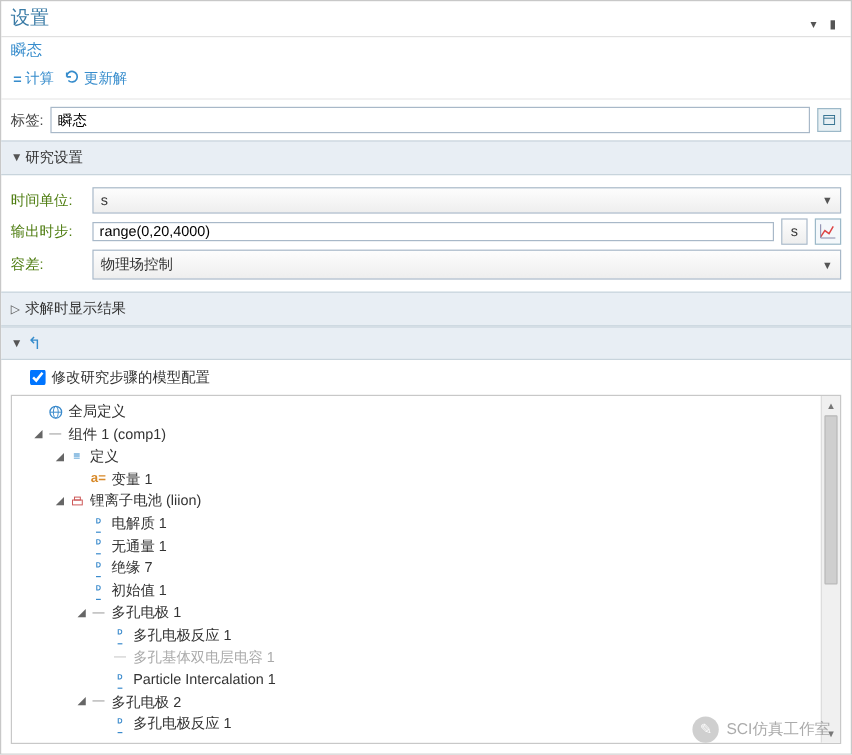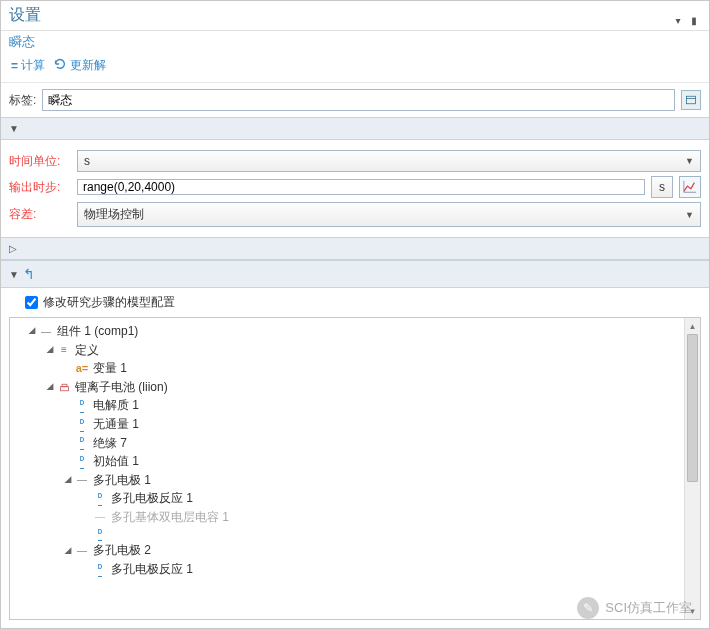--- a/index.html
+++ b/index.html
@@ -14,21 +14,21 @@
   .label-row { display: flex; align-items: center; padding: 6px 8px; gap: 6px; border-top: 1px solid #e8e8e8; }
   .label-row .lbl { color: #444; }
   .label-row input { flex: 1; border: 1px solid #a8b8c8; padding: 3px 5px; font-size: 12px; background:#fff; }
   .label-row .tag-btn { width: 20px; height: 20px; border: 1px solid #9cb8c8; background: #e8f0f4; cursor: pointer; display:flex; align-items:center; justify-content:center; font-size:10px; color:#2a6a8a;}
   .section-head { display: flex; align-items: center; background: #e8eef4; border-top: 1px solid #c8d4dc; border-bottom: 1px solid #c8d4dc; padding: 5px 8px; cursor: pointer; }
   .section-head .arrow { width: 12px; color: #555; font-size: 10px; }
   .section-head .sh-label { flex: 1; color: #333; font-size:12px;}
   .section-head .sh-btn { color:#368ccc; font-size:14px; cursor:pointer; padding:0 2px;}
   .section-body { padding: 6px 8px; }
   .form-row { display:flex; align-items:center; margin: 4px 0; gap:6px; }
-  .form-row .flabel { width: 62px; color:#ef4444; }
+  .form-row .flabel { width: 62px; color:#4d7c0f; }
   .form-row .combo { flex:1; border:1px solid #a8b8c8; padding:3px 6px; background:linear-gradient(#fdfdfd,#eeeeee); display:flex; align-items:center; cursor:pointer; }
   .form-row .combo .cval { flex:1; }
   .form-row .combo .carr { font-size:9px; color:#555; }
   .form-row input.txt { flex:1; border:1px solid #a8b8c8; padding:0 5px; font-size:12px; }
   .form-row .unit { width:22px; text-align:center; border:1px solid #a8b8c8; background:linear-gradient(#fdfdfd,#eeeeee); padding:3px 0;}
   .form-row .plot-btn { width:22px; height:22px; border:1px solid #9cb8c8; background:#f4f8fb; cursor:pointer; display:flex; align-items:center; justify-content:center;}
   .chk-row { display:flex; align-items:center; padding:6px 24px; gap:5px; }
   .chk-row input { cursor:pointer; }
   .tree-wrap { flex:1; position:relative; margin:0 8px 8px 8px; border:1px solid #c8c8c8; overflow:hidden; }
   .tree { padding:4px 2px; font-size:12px; line-height:1.55; height:100%; overflow-y:auto;}
@@ -83,20 +83,21 @@
     <div class="tag-btn">
       <svg width="12" height="12" viewBox="0 0 16 16">
           <rect x="2" y="3" width="12" height="10" fill="none" stroke="#2a6a8a"></rect>
           <line x1="2" y1="6" x2="14" y2="6" stroke="#2a6a8a"></line>
         </svg>
     </div>
   </div>
 
   <div class="section-head">
     <span class="arrow">▼</span>
+    <span class="sh-label">研究设置</span>
   </div>
   <div class="section-body">
     <div class="form-row">
       <span class="flabel">时间单位:</span>
       <div class="combo">
         <span class="cval">s</span>
         <span class="carr">▼</span>
       </div>
     </div>
     <div class="form-row">
@@ -115,33 +116,46 @@
       <span class="flabel">容差:</span>
       <div class="combo">
         <span class="cval">物理场控制</span>
         <span class="carr">▼</span>
       </div>
     </div>
   </div>
 
   <div class="section-head">
     <span class="arrow">▷</span>
+    <span class="sh-label">求解时显示结果</span>
   </div>
 
   <div class="section-head">
     <span class="arrow">▼</span>
     <span class="sh-btn">↰</span>
   </div>
   <div class="chk-row">
     <input type="checkbox" checked="" style="">
     <span>修改研究步骤的模型配置</span>
   </div>
 
   <div class="tree-wrap">
     <div class="tree" id="tree">
+        <div class="tree-row">
+          <span class="indent" style="width:12px"></span>
+          <span class="twisty"></span>
+          <span class="ticon ic-globe">
+            <svg width="13" height="13" viewBox="0 0 16 16">
+              <circle cx="8" cy="8" r="6" fill="none" stroke="#3a8acc" stroke-width="1.3"></circle>
+              <ellipse cx="8" cy="8" rx="2.5" ry="6" fill="none" stroke="#3a8acc" stroke-width="1"></ellipse>
+              <line x1="2" y1="8" x2="14" y2="8" stroke="#3a8acc"></line>
+            </svg>
+          </span>
+          <span style="">全局定义</span>
+        </div>
         <div class="tree-row">
           <span class="indent" style="width:12px"></span>
           <span class="twisty">◢</span>
           <span class="ticon ic-line">—</span>
           <span style="">组件 1 (comp1)</span>
         </div>
         <div class="tree-row">
           <span class="indent" style="width:30px"></span>
           <span class="twisty">◢</span>
           <span class="ticon ic-menu">≡</span>
@@ -215,20 +229,21 @@
           <span class="twisty"></span>
           <span class="ticon" style="color:#bbb">—</span>
           <span style="color:#aaa;">多孔基体双电层电容 1</span>
         </div>
         <div class="tree-row">
           <span class="indent" style="width:66px"></span>
           <span class="twisty"></span>
           <span class="ticon ic-d">
             <span style="border-bottom:1px solid #3a8acc;">ᴰ</span>
           </span>
+          <span style="">Particle Intercalation 1</span>
         </div>
         <div class="tree-row">
           <span class="indent" style="width:48px"></span>
           <span class="twisty">◢</span>
           <span class="ticon ic-line">—</span>
           <span style="">多孔电极 2</span>
         </div>
         <div class="tree-row">
           <span class="indent" style="width:66px"></span>
           <span class="twisty"></span>

